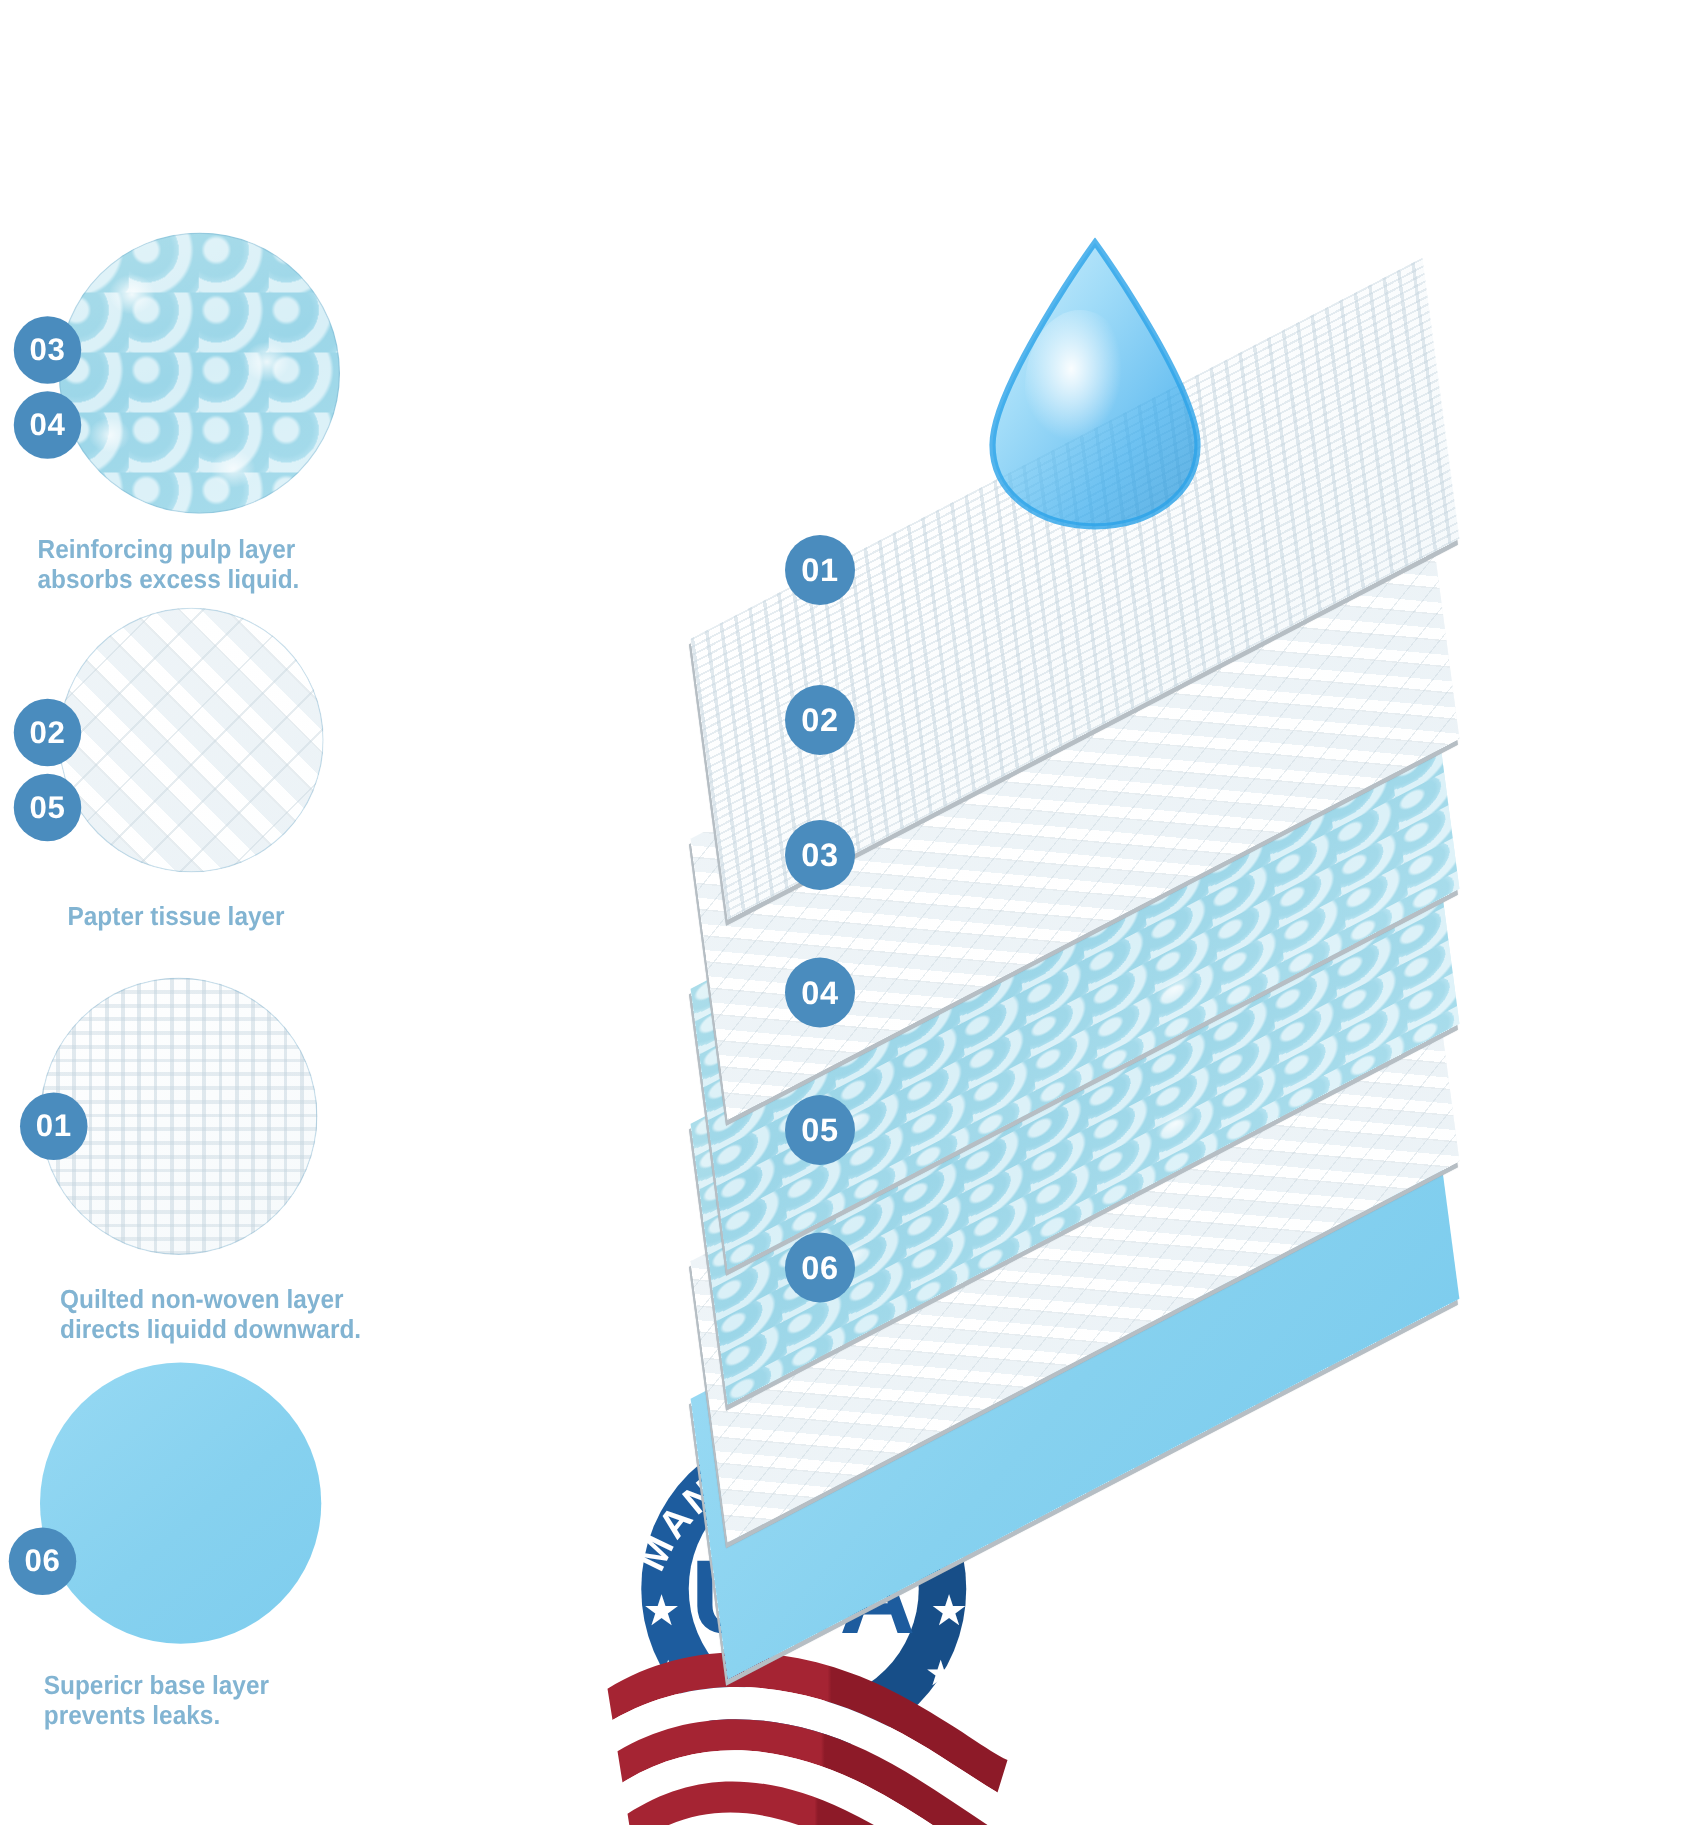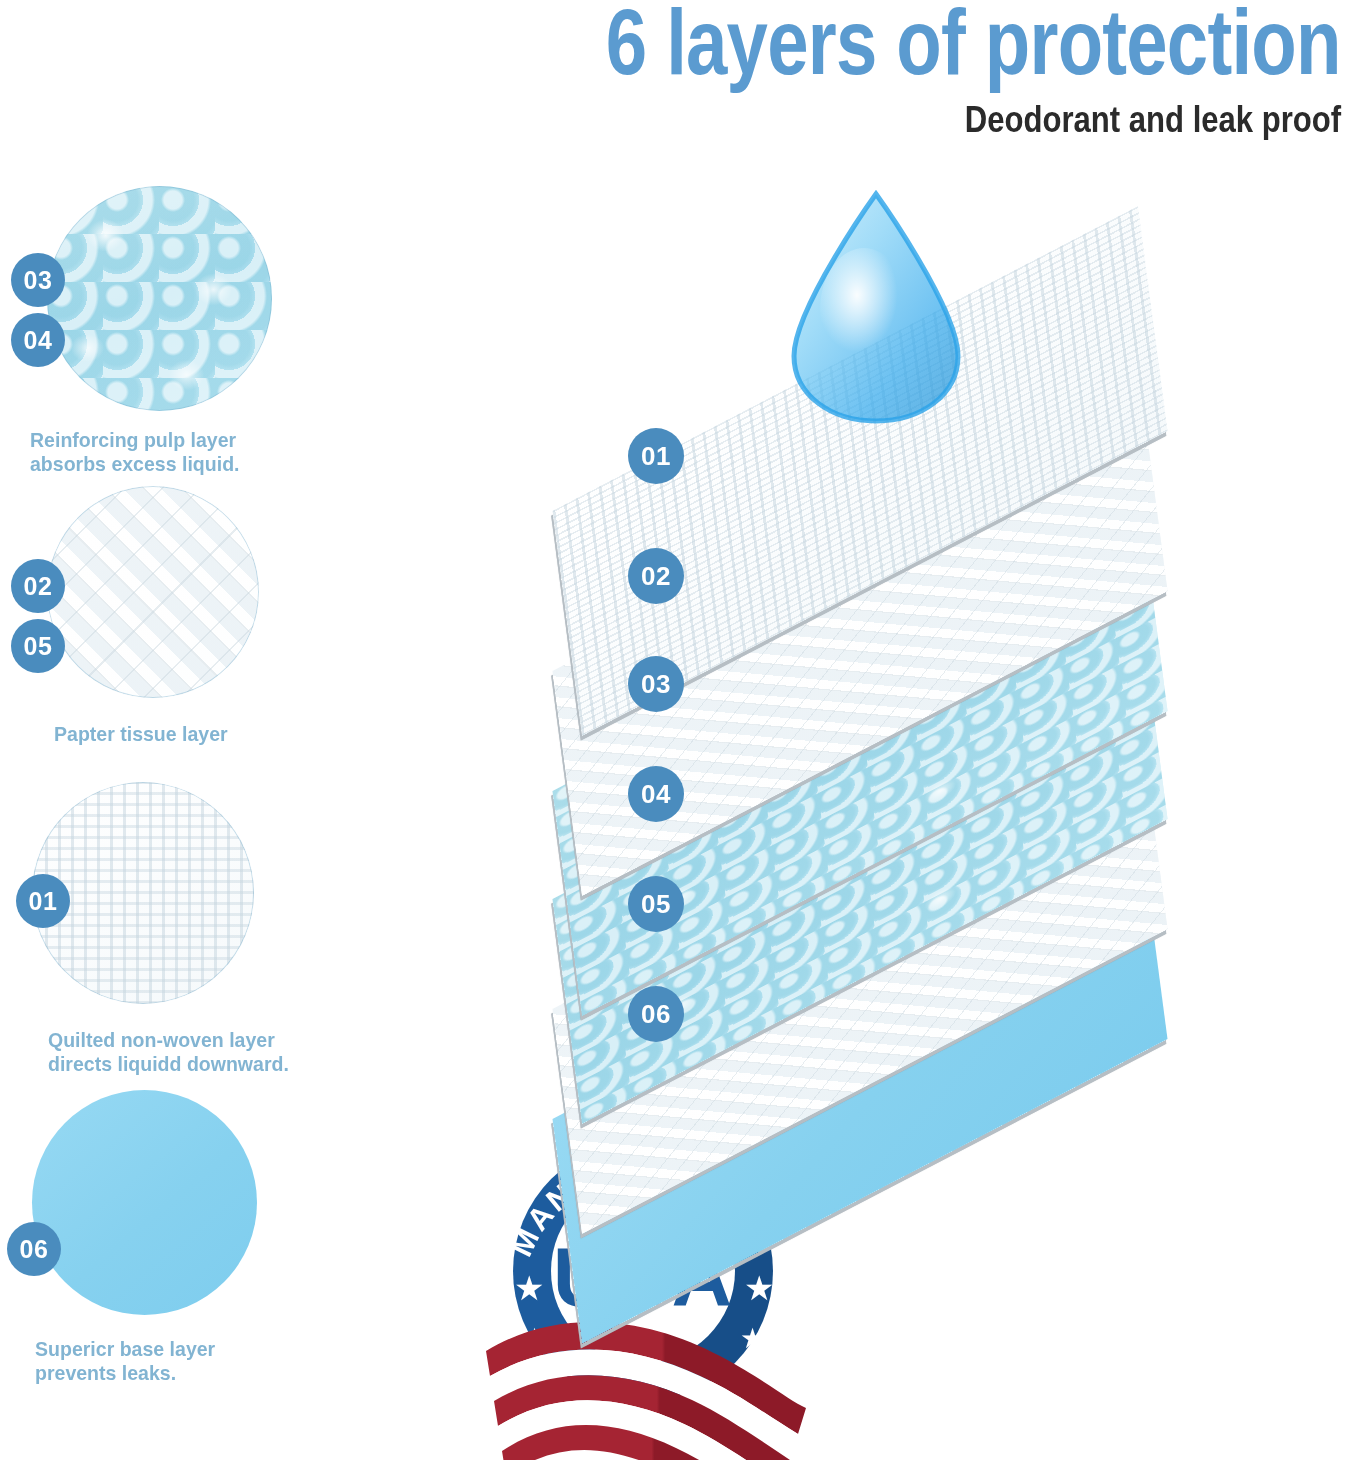--- a/index.html
+++ b/index.html
@@ -122,24 +122,20 @@
   }
 
   
   #usa-badge{position:absolute;left:468px;top:1108px;width:350px;height:352px;}
 </style>
 </head>
 <body>
 
 <div class="stage">
 
-  <div id="header">
-    <div id="main-title">6 layers of protection</div>
-    <div id="subtitle">Deodorant and leak proof</div>
-  </div>
 
   <div id="sidebar">
 
     <div class="feature" style="top:0;">
       <div class="disc-wrap" style="height:260px;">
         <div class="disc tex-bubble-blue disc-edge" style="left:47px;top:0;width:225px;height:225px;"></div>
         <div class="badge sm" style="left:11px;top:67px;">
             <span>03</span>
           </div>
         <div class="badge sm" style="left:11px;top:127px;">

